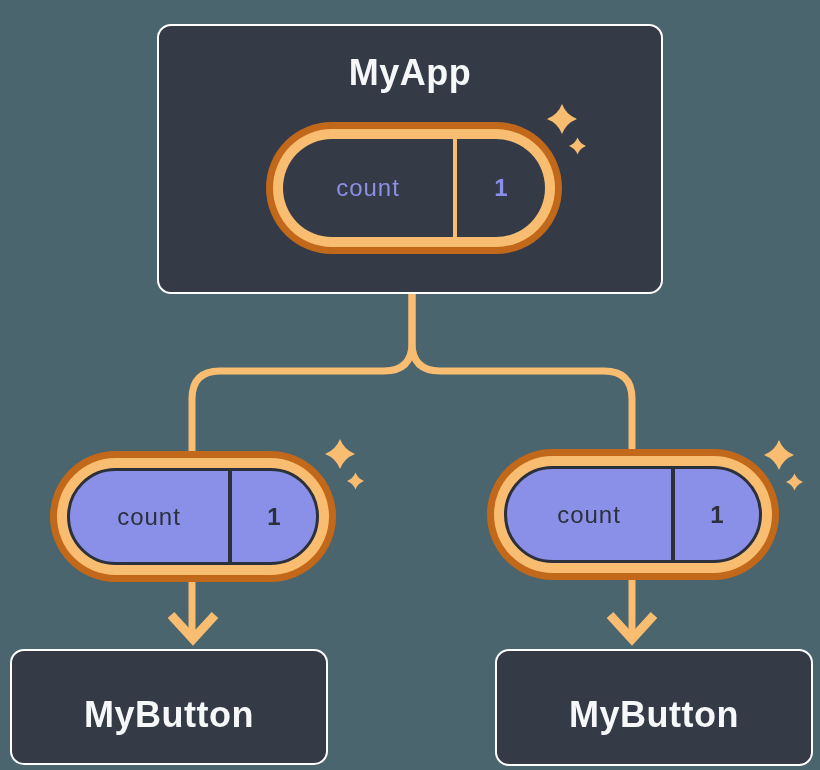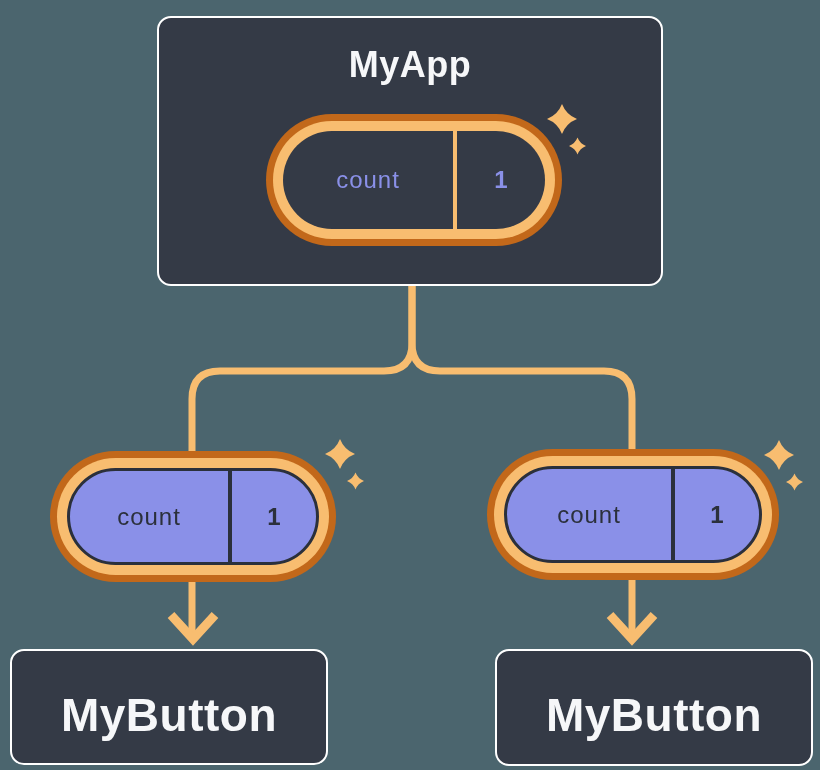--- a/index.html
+++ b/index.html
@@ -27,32 +27,32 @@
     stroke-width:9;fill:none;stroke-linejoin:miter;stroke-linecap:butt;
   }
   
   .node{
     position:absolute;z-index:2;
     background:var(--panel,#343A46);
     border:2px solid var(--panel-border,#FFFFFF);
     border-radius:14px;
     box-sizing:border-box;
   }
-  .node-root{left:157px;top:16px;width:506px;height:270px;}
+  .node-root{left:157px;top:24px;width:506px;height:270px;}
   .node-leaf{display:flex;align-items:center;justify-content:center;}
   .node-leaf.left{left:10px;top:649px;width:318px;height:116px;}
   .node-leaf.right{left:495px;top:649px;width:318px;height:117px;}
   .node-title{
     color:var(--text,#F6F7F9);
     font-size:36px;font-weight:600;letter-spacing:.5px;
   }
   .node-root .node-title{
     position:absolute;left:0;right:0;top:26px;text-align:center;
   }
-  .node-leaf .node-title{font-size:46px;margin-top:15px;}
+  .node-leaf .node-title{font-size:36px;margin-top:15px;}
   
   .pill{
     position:absolute;z-index:3;
     background:var(--orange-deep,#C2681A);
     border-radius:999px;padding:7px;box-sizing:border-box;
   }
   .pill-root{left:107px;top:96px;width:296px;height:132px;}
   .pill-left{left:50px;top:451px;width:286px;height:131px;}
   .pill-right{left:487px;top:449px;width:292px;height:131px;}
   .pill-mid{

